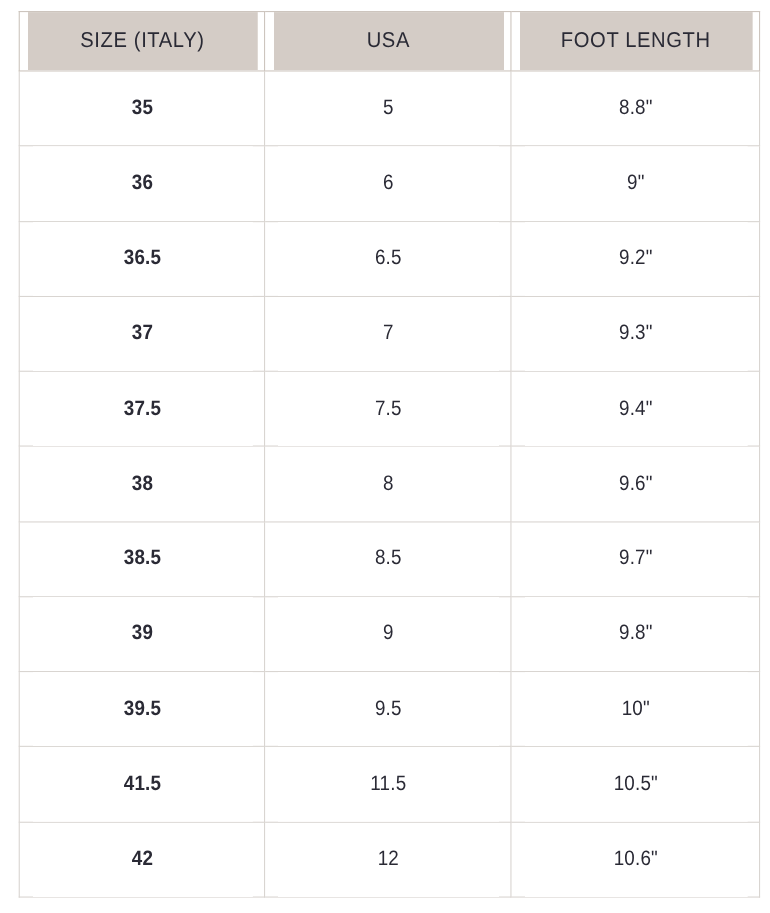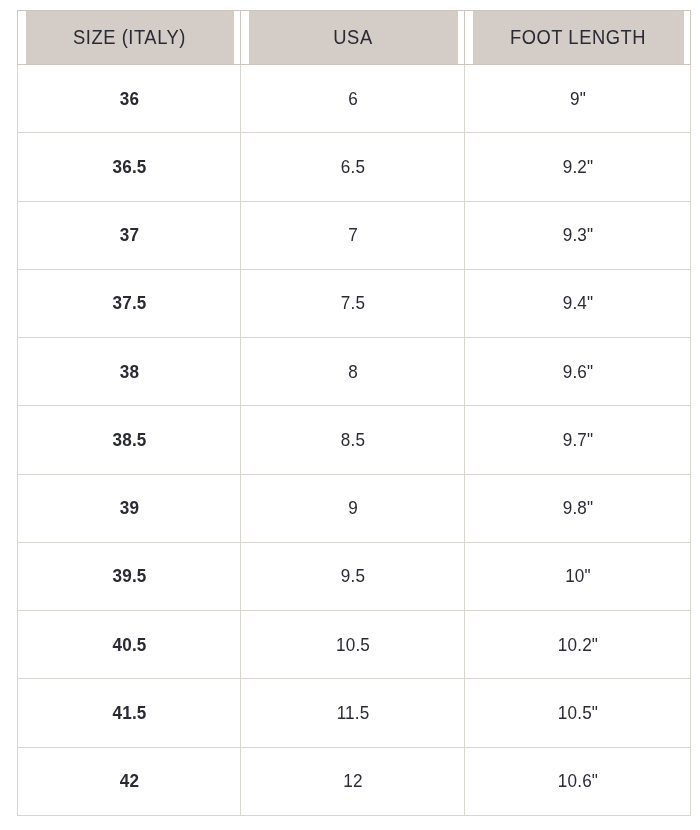--- a/index.html
+++ b/index.html
@@ -82,20 +82,25 @@
     </colgroup>
     <thead>
       <tr>
         <th>SIZE (ITALY)</th>
         <th>USA</th>
         <th>FOOT LENGTH</th>
       </tr>
     </thead>
     <tbody id="table-body">
         <tr>
+          <td class="col-size">35</td>
+          <td class="col-usa">5</td>
+          <td class="col-foot">8.8"</td>
+        </tr>
+        <tr>
           <td class="col-size">36</td>
           <td class="col-usa">6</td>
           <td class="col-foot">9"</td>
         </tr>
         <tr>
           <td class="col-size">36.5</td>
           <td class="col-usa">6.5</td>
           <td class="col-foot">9.2"</td>
         </tr>
         <tr>
@@ -122,25 +127,20 @@
           <td class="col-size">39</td>
           <td class="col-usa">9</td>
           <td class="col-foot">9.8"</td>
         </tr>
         <tr>
           <td class="col-size">39.5</td>
           <td class="col-usa">9.5</td>
           <td class="col-foot">10"</td>
         </tr>
         <tr>
-          <td class="col-size">40.5</td>
-          <td class="col-usa">10.5</td>
-          <td class="col-foot">10.2"</td>
-        </tr>
-        <tr>
           <td class="col-size">41.5</td>
           <td class="col-usa">11.5</td>
           <td class="col-foot">10.5"</td>
         </tr>
         <tr>
           <td class="col-size">42</td>
           <td class="col-usa">12</td>
           <td class="col-foot">10.6"</td>
         </tr>
       </tbody>

